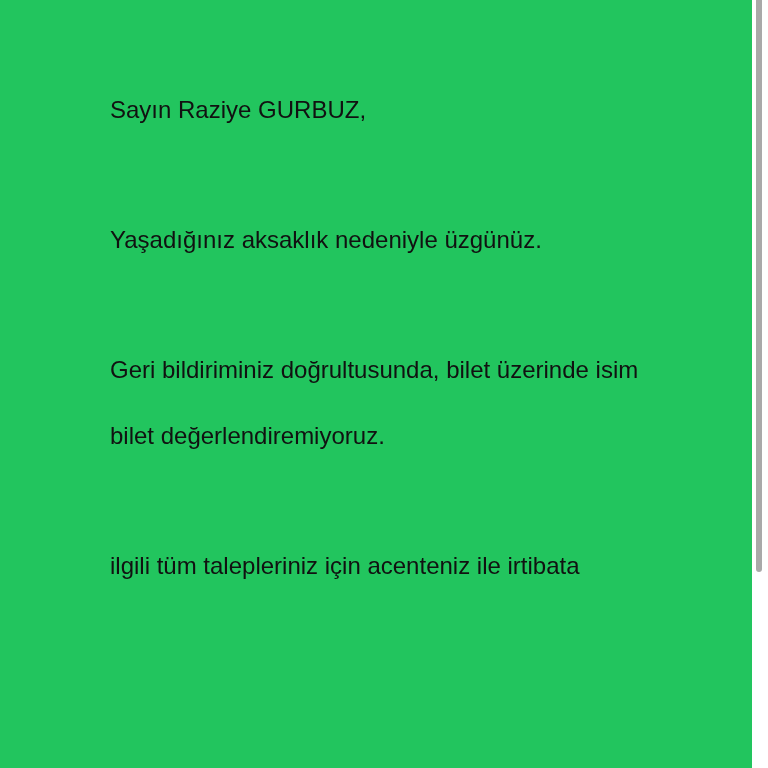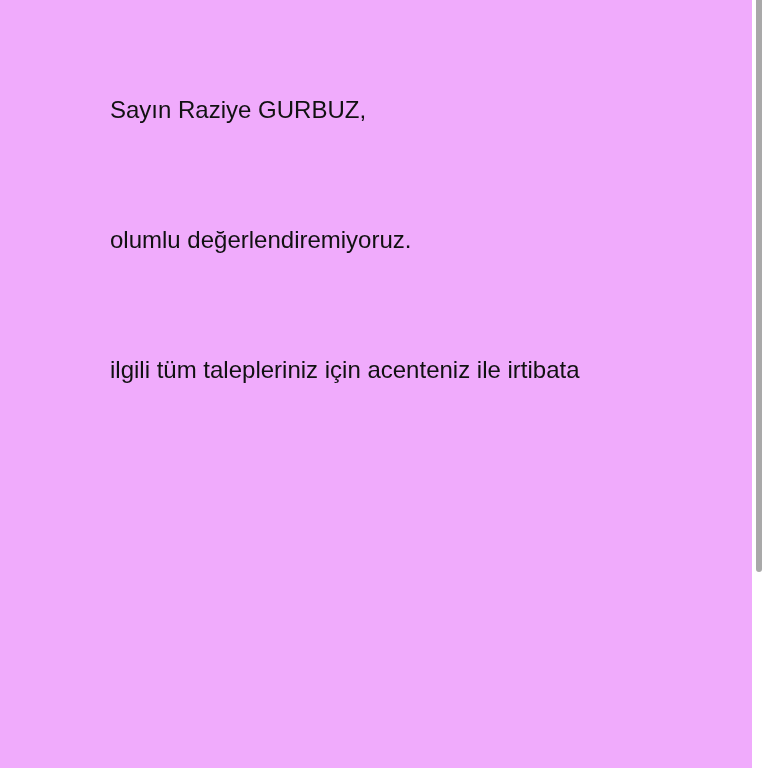--- a/index.html
+++ b/index.html
@@ -8,21 +8,21 @@
       width: 768px;
       height: 768px;
       overflow: hidden;
       background: #ffffff;
     }
     .viewport {
       position: relative;
       width: 768px;
       height: 768px;
       overflow: hidden;
-      background: #f0abfc;
+      background: #22c55e;
     }
     .letter {
       position: absolute;
       left: 110px;
       top: 61px;
       width: 630px;
       font-family: "Liberation Sans", sans-serif;
       font-size: 24px;
       line-height: 32.6px;
       color: #111111;
@@ -58,23 +58,27 @@
 <body>
 
 <div class="viewport">
 
   <div class="letter">
 
     <p>
       <span class="line">Sayın Raziye GURBUZ,</span>
     </p>
 
+    <p>
+      <span class="line">Yaşadığınız aksaklık nedeniyle üzgünüz.</span>
+    </p>
 
     <p>
-      <span class="line">olumlu değerlendiremiyoruz.</span>
+      <span class="line">Geri bildiriminiz doğrultusunda, bilet üzerinde isim</span>
+      <span class="line">bilet değerlendiremiyoruz.</span>
     </p>
 
     <p>
       <span class="line">ilgili tüm talepleriniz için acenteniz ile irtibata</span>
       
     </p>
 
   </div>
 
   <div class="scrollbar-track"></div>

